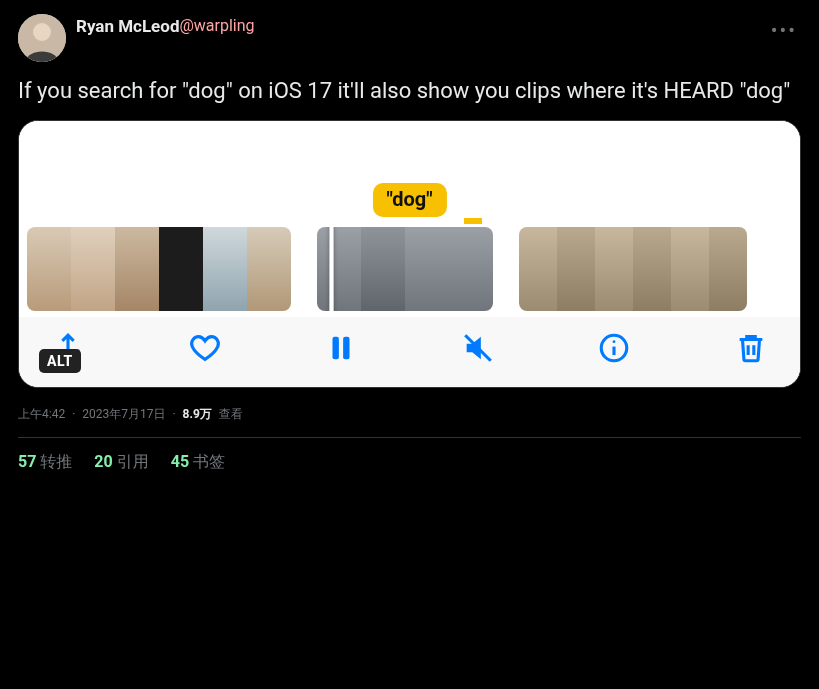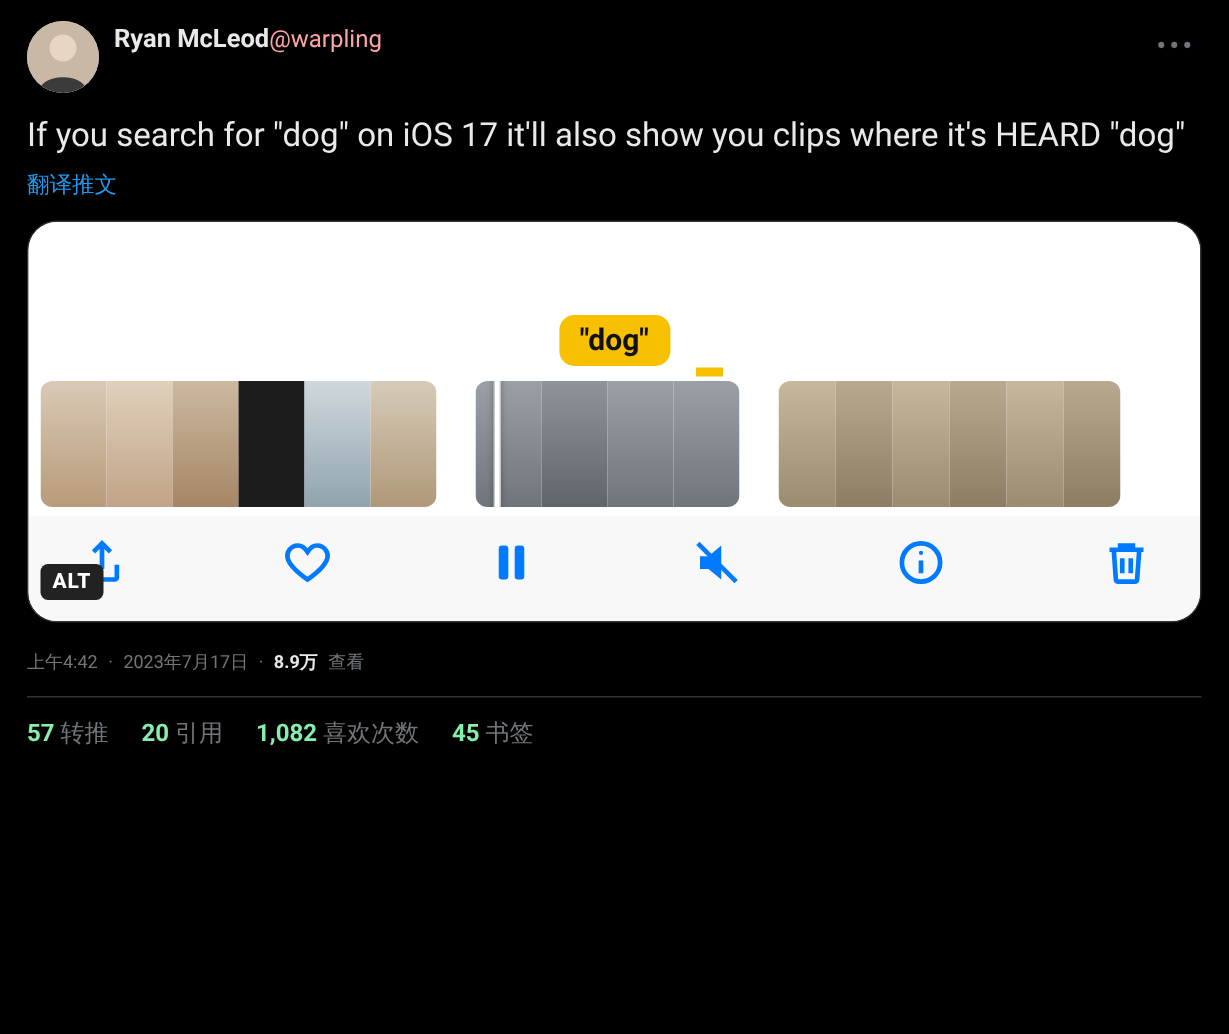--- a/index.html
+++ b/index.html
@@ -122,21 +122,21 @@
     padding: 14px 32px 22px 32px;
     background: #f8f8f8;
   }
   .tb-btn {
     width: 34px; height: 34px;
     color: #007aff;
   }
   .tb-btn svg { width: 100%; height: 100%; stroke: #007aff; fill: none; stroke-width: 2.2; }
   .alt-badge {
     position: absolute;
-    left: 8px; bottom: 14px;
+    left: 20px; bottom: 14px;
     background: #222;
     color: #fff;
     font-weight: 800;
     font-size: 14px;
     padding: 4px 8px;
     border-radius: 5px;
     letter-spacing: 0.5px;
   }
   .meta {
     margin-top: 18px;
@@ -173,21 +173,20 @@
     </div>
     <div class="names">
       <span class="display-name">Ryan McLeod</span>
       <span class="handle">@warpling</span>
     </div>
     <div class="more">•••</div>
   </div>
 
   <div class="body-text">If you search for "dog" on iOS 17 it'll also show you clips where it's HEARD "dog"</div>
 
-  <div class="translate-link">翻译推文</div>
 
   <div class="media-card">
     <div class="white-top">
       <div class="dog-chip">"dog"</div>
       <div class="tick"></div>
     </div>
     <div class="timeline-row">
       <div class="clip-group g1">
         <div class="frame"></div>
         <div class="frame"></div>
@@ -264,20 +263,17 @@
   <div class="divider"></div>
 
   <div class="stats">
     <div>
       <span class="num">57</span><span>转推</span>
     </div>
     <div>
       <span class="num">20</span><span>引用</span>
     </div>
     <div>
-      <span class="num">1,082</span><span>喜欢次数</span>
-    </div>
-    <div>
       <span class="num">45</span><span>书签</span>
     </div>
   </div>
 
 </div>
 
 </body></html>

